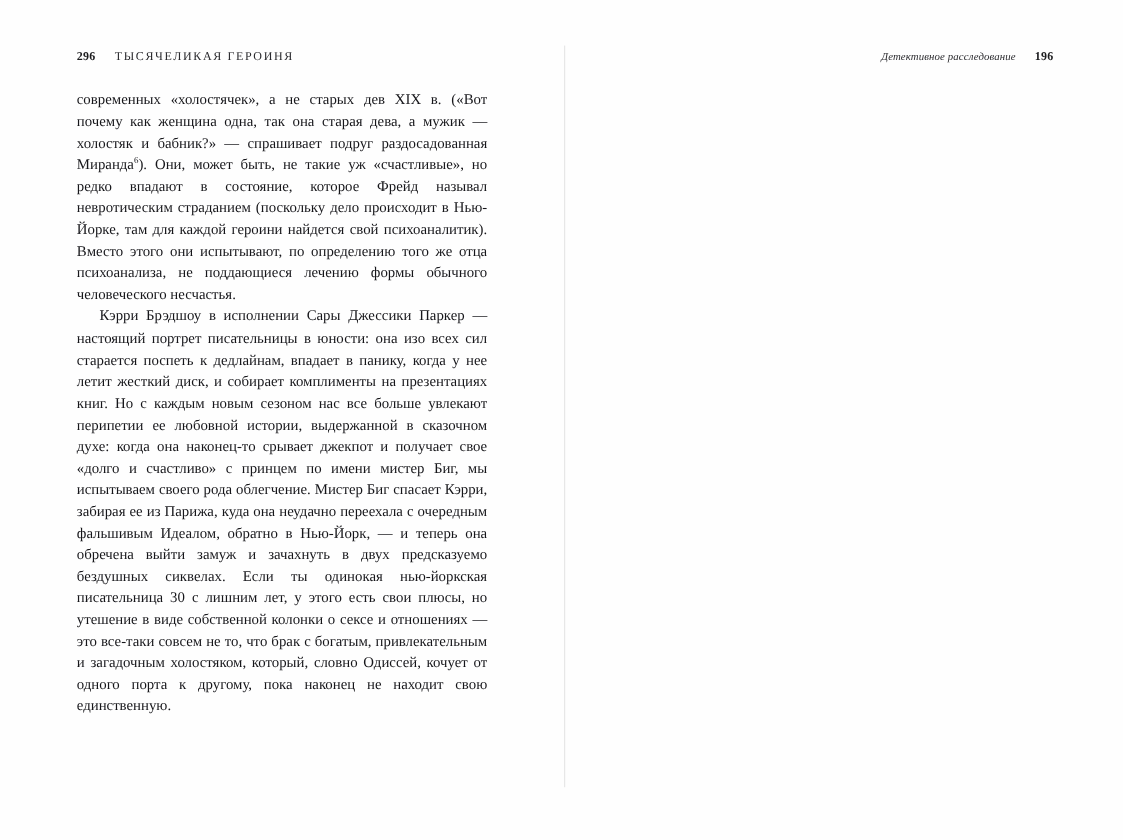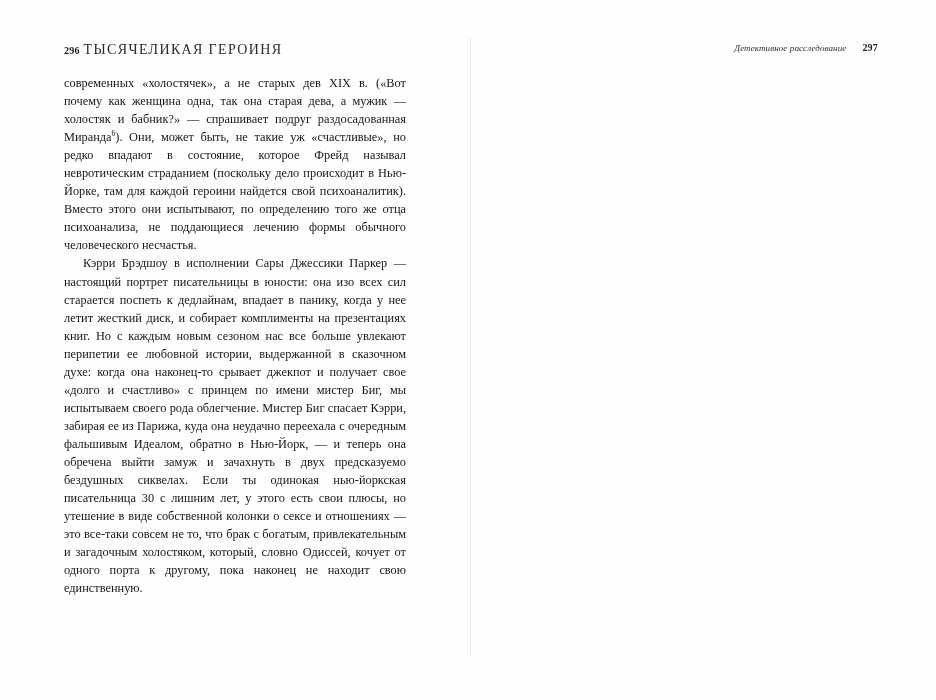--- a/index.html
+++ b/index.html
@@ -52,22 +52,22 @@
   .runhead-left  { left: 64px; }
   .runhead-right { right: 58px; }
 
   .folio {
     font-size: 10px;
     font-weight: bold;
     letter-spacing: 0.2px;
     color: #1c1c1e;
   }
   .runtitle-caps {
-    margin-left: 4px;
-    font-size: 14px;
+    margin-left: 16px;
+    font-size: 10px;
     letter-spacing: 1.35px;
     text-transform: uppercase;
     color: #2a2a2e;
   }
   .runtitle-ital {
     margin-right: 16px;
     font-style: italic;
     font-size: 9px;
     letter-spacing: 0.1px;
     color: #2a2a2e;
@@ -112,18 +112,18 @@
       <p>современных «холостячек», а не старых дев XIX в. («Вот почему как женщина одна, так она старая дева, а мужик — холостяк и бабник?» — спрашивает подруг раздосадованная Миранда<sup>6</sup>). Они, может быть, не такие уж «счастливые», но редко впадают в состояние, которое Фрейд называл невротическим страданием (поскольку дело происходит в Нью-Йорке, там для каждой героини найдется свой психоаналитик). Вместо этого они испытывают, по определению того же отца психоанализа, не поддающиеся лечению формы обычного человеческого несчастья.</p>
       <p class="indent">Кэрри Брэдшоу в исполнении Сары Джессики Паркер — настоящий портрет писательницы в юности: она изо всех сил старается поспеть к дедлайнам, впадает в панику, когда у нее летит жесткий диск, и собирает комплименты на презентациях книг. Но с каждым новым сезоном нас все больше увлекают перипетии ее любовной истории, выдержанной в сказочном духе: когда она наконец-то срывает джекпот и получает свое «долго и счастливо» с принцем по имени мистер Биг, мы испытываем своего рода облегчение. Мистер Биг спасает Кэрри, забирая ее из Парижа, куда она неудачно переехала с очередным фальшивым Идеалом, обратно в Нью-Йорк, — и теперь она обречена выйти замуж и зачахнуть в двух предсказуемо бездушных сиквелах. Если ты одинокая нью-йоркская писательница 30 с лишним лет, у этого есть свои плюсы, но утешение в виде собственной колонки о сексе и отношениях — это все-таки совсем не то, что брак с богатым, привлекательным и загадочным холостяком, который, словно Одиссей, кочует от одного порта к другому, пока наконец не находит свою единственную.</p>
     </div>
 
   </div>
 
   <div class="page page-right">
 
     <div class="runhead runhead-right">
       <span class="runtitle-ital">Детективное расследование</span>
-      <span class="folio">297</span>
+      <span class="folio">196</span>
     </div>
 
   </div>
 
 </div>
 
 </body></html>

